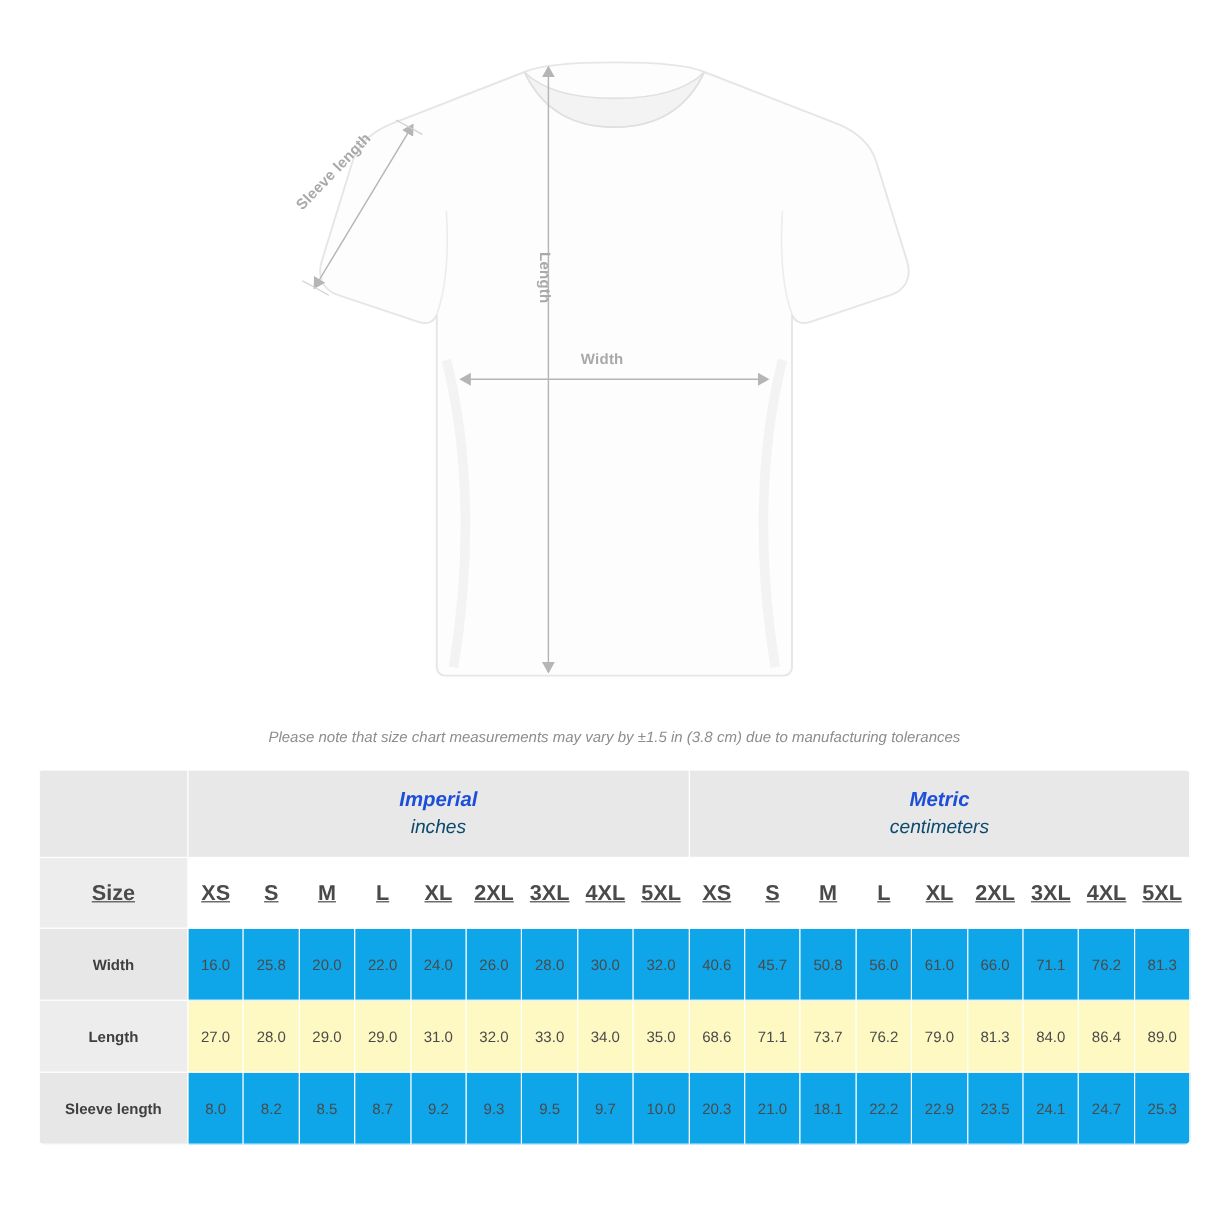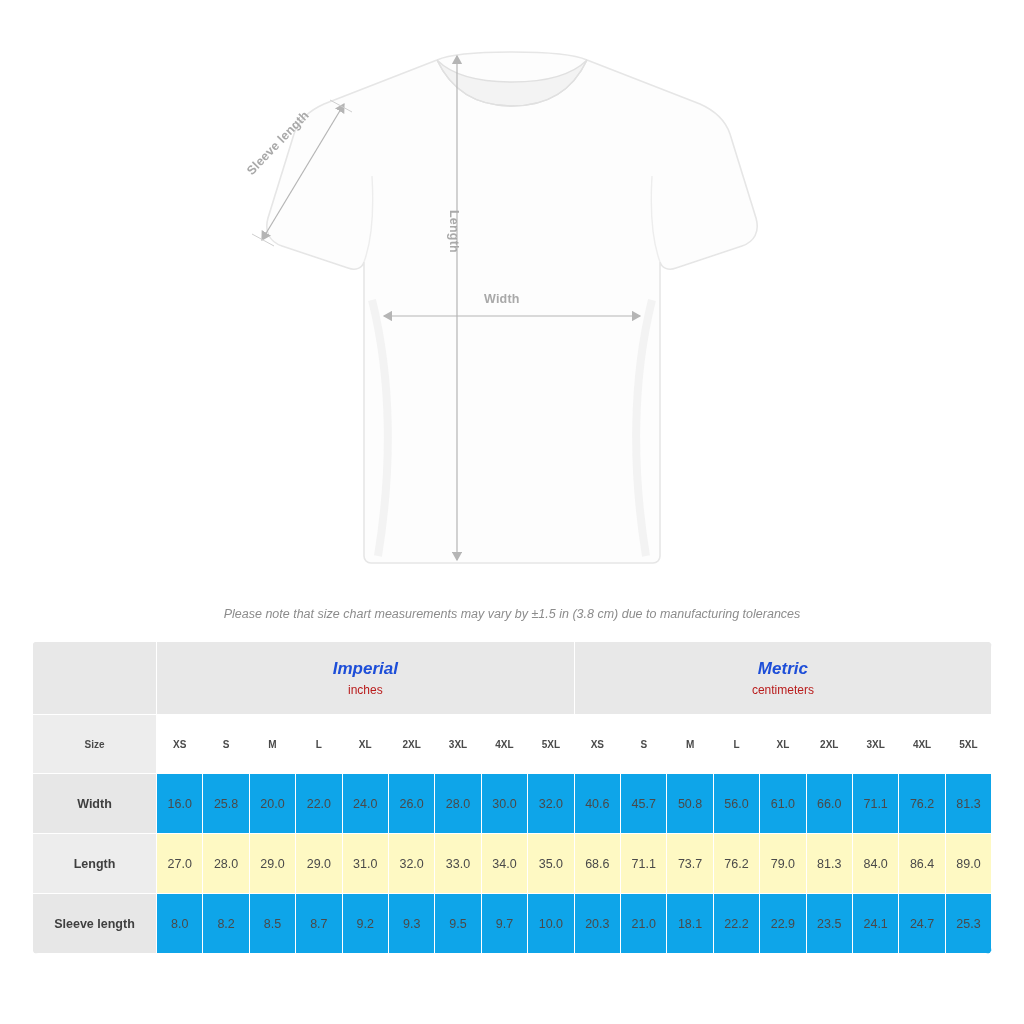--- a/index.html
+++ b/index.html
@@ -105,35 +105,37 @@
     height: 72px;
   }
   .unit-head .unit-name {
     font-size: 17px;
     font-style: italic;
     font-weight: bold;
     color: #1d4ed8;
     line-height: 1.2;
   }
   .unit-head .unit-sub {
-    font-size: 12px;
-    color: #b91c1c;
+    font-size: 16px;
+    font-style: italic;
+    color: #0c4a6e;
     margin-top: 4px;
   }
   .corner-cell {
     background: #e8e8e8;
   }
 
   tr.header-row td,
   tr.header-row th {
     height: 58px;
     background: #ffffff;
     font-weight: bold;
-    font-size: 10px;
+    font-size: 18px;
     color: #4a4a4a;
+    text-decoration: underline;
   }
   tr.header-row .row-head {
     background: #ededed;
   }
 
   tr.data-row td {
     height: 59px;
   }
   tr.data-row.alt td {
     background: #0ea5e9;

